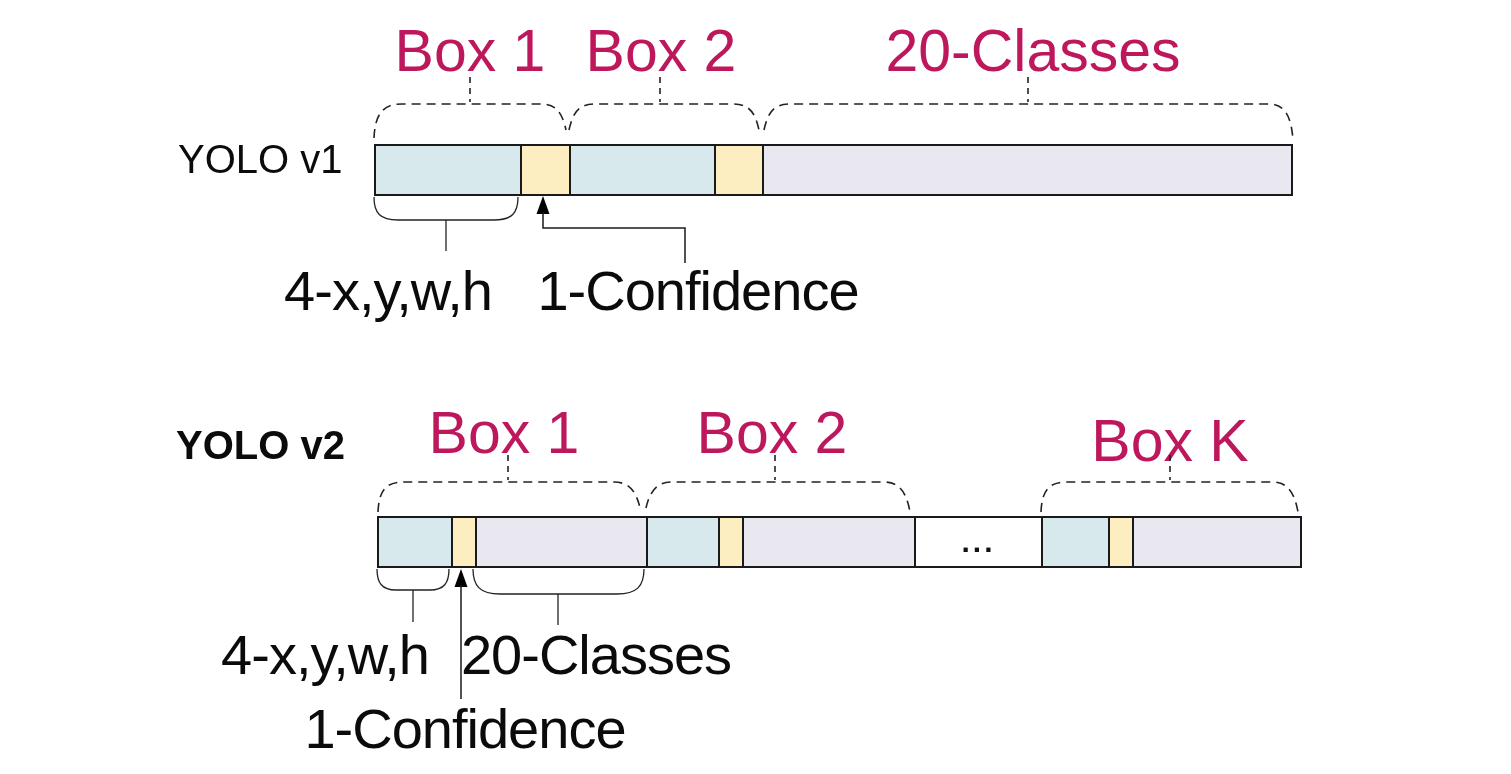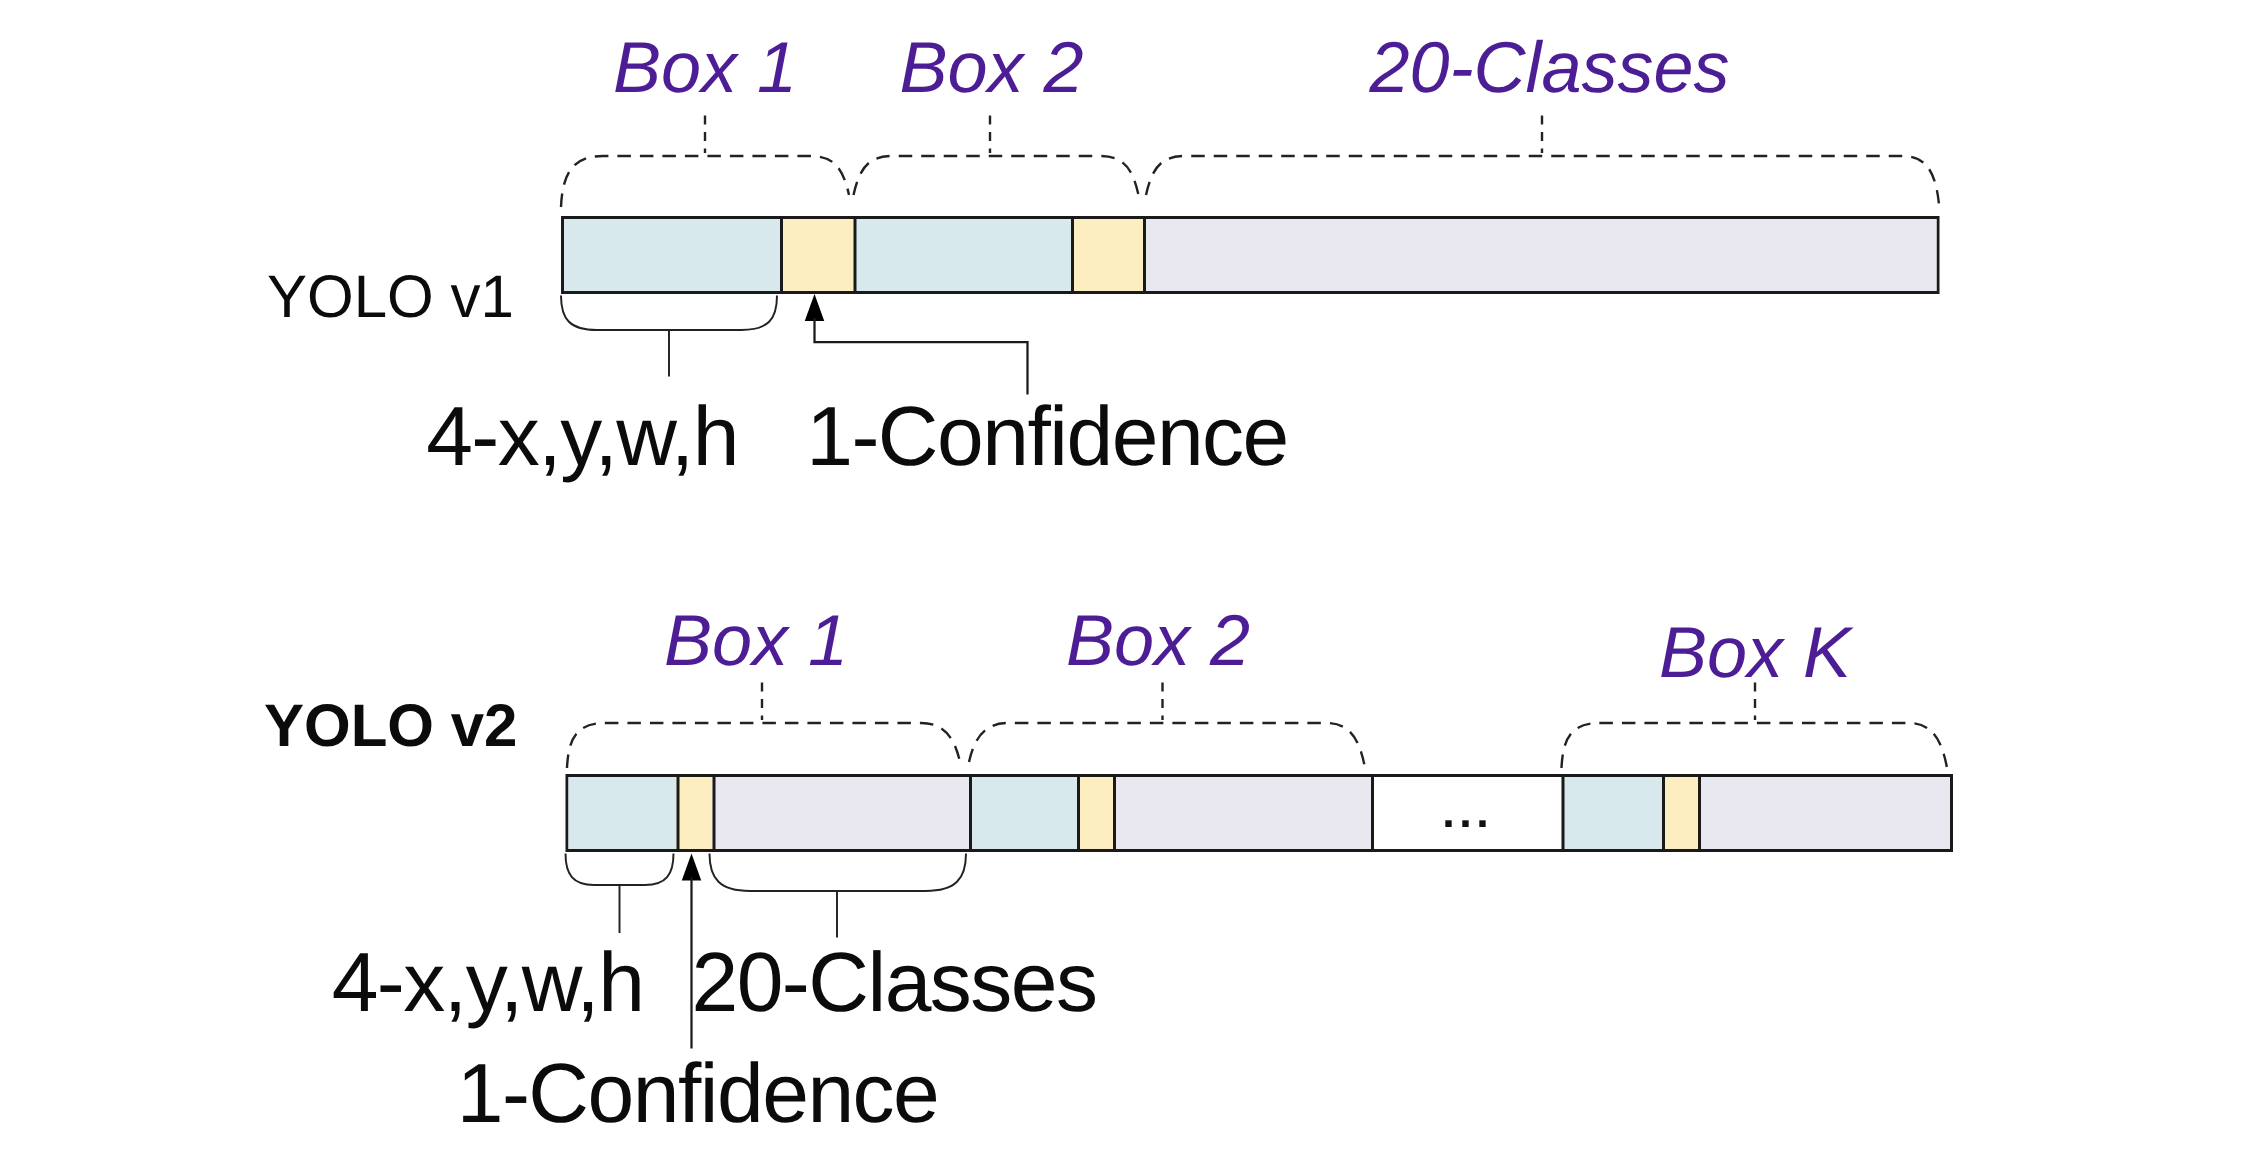--- a/index.html
+++ b/index.html
@@ -2,22 +2,22 @@
 <html><head>
 <meta charset="utf-8">
 <style>
   html,body{margin:0;padding:0;}
   body{
     width:1511px;height:774px;position:relative;background:#ffffff;
     font-family:"Liberation Sans", sans-serif;color:#111;overflow:hidden;
   }
   .abs{position:absolute;line-height:1;white-space:nowrap;}
   .ctr{transform:translateX(-50%);}
-  .row-title{font-size:40px;color:#0b0b0b;margin-top:39px;}
-  .box-label{font-size:48px;color:#4c1d95;font-style:italic;}
+  .row-title{font-size:40px;color:#0b0b0b;}
+  .box-label{font-size:59px;color:#be185d;}
   .anno-label{font-size:56px;letter-spacing:-1px;color:#0b0b0b;}
   .bar{
     position:absolute;display:flex;box-sizing:border-box;
     border:2px solid #1a1a1a;background:#fff;
   }
   .seg{
     height:100%;box-sizing:border-box;flex:0 0 auto;
     display:flex;align-items:center;justify-content:center;
   }
   .seg + .seg{border-left:2px solid #1a1a1a;}

